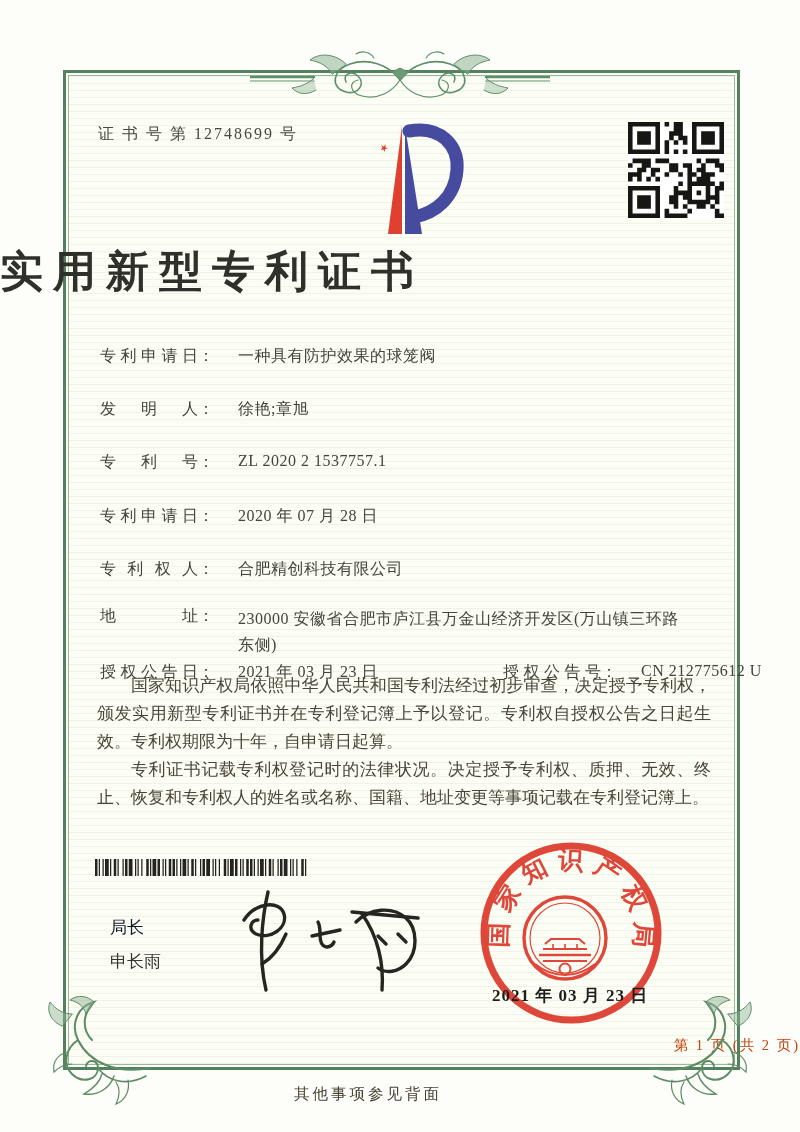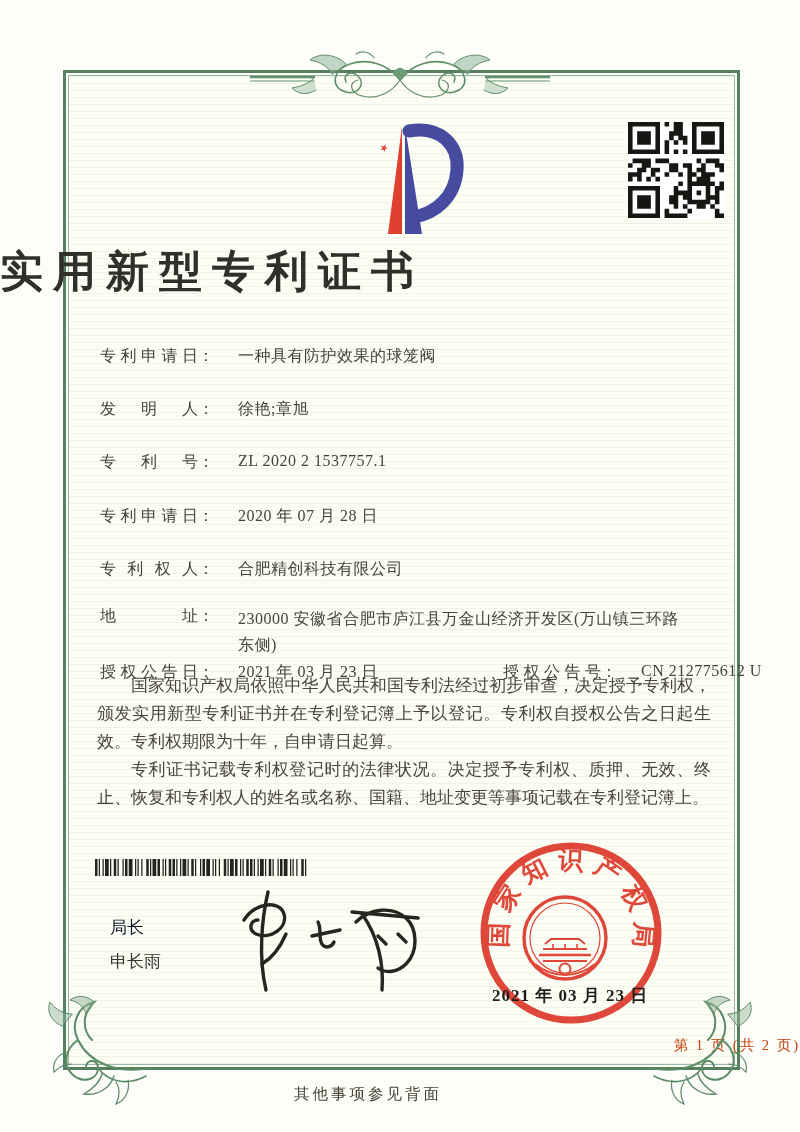--- a/index.html
+++ b/index.html
@@ -105,20 +105,21 @@
         <path d="M60 76 C70 90 90 94 108 84" stroke-width="1.6"></path>
         <path d="M56 10 C50 4 40 2 32 8 C40 10 46 14 48 22 Z" fill="#8fb497" fill-opacity="0.5" stroke-width="1"></path>
         <path d="M24 34 C14 30 8 20 12 10 C18 18 26 22 34 22 Z" fill="#8fb497" fill-opacity="0.45" stroke-width="1"></path>
         <path d="M76 84 C72 96 60 104 46 102 C56 96 62 90 64 82" stroke-width="1.4"></path>
         <path d="M90 88 C92 98 88 108 78 112 C82 104 82 96 78 90" stroke-width="1.2"></path>
         <path d="M30 60 C20 62 14 70 16 80 C22 74 28 72 34 72" stroke-width="1.2"></path>
       </g>
     </svg>
   </div>
 
+  <div class="cert-no">证 书 号 第 12748699 号</div>
 
   <div class="logo">
     <svg width="140" height="128" viewBox="0 0 140 128">
       <path d="M67 14 L53 122 L67 122 Z" fill="#e0402f"></path>
       <path d="M70 14 L70 122 L87 122 Z" fill="#474ba0"></path>
       <path d="M74 19 C106 13 124 34 122 58 C120 85 101 101 79 105" fill="none" stroke="#474ba0" stroke-width="13" stroke-linecap="round"></path>
       <g fill="#e0402f">
         <path id="star" d="M0 -1 L0.224 -0.309 L0.951 -0.309 L0.363 0.118 L0.588 0.809 L0 0.382 L-0.588 0.809 L-0.363 0.118 L-0.951 -0.309 L-0.224 -0.309 Z" transform="translate(49,36) scale(4) rotate(25)"></path>
         <use href="#star" transform="translate(30,50) scale(5.5) rotate(-12)" x="0" y="0"></use>
         <use href="#star" transform="translate(46,62) scale(9.5) rotate(10)"></use>

